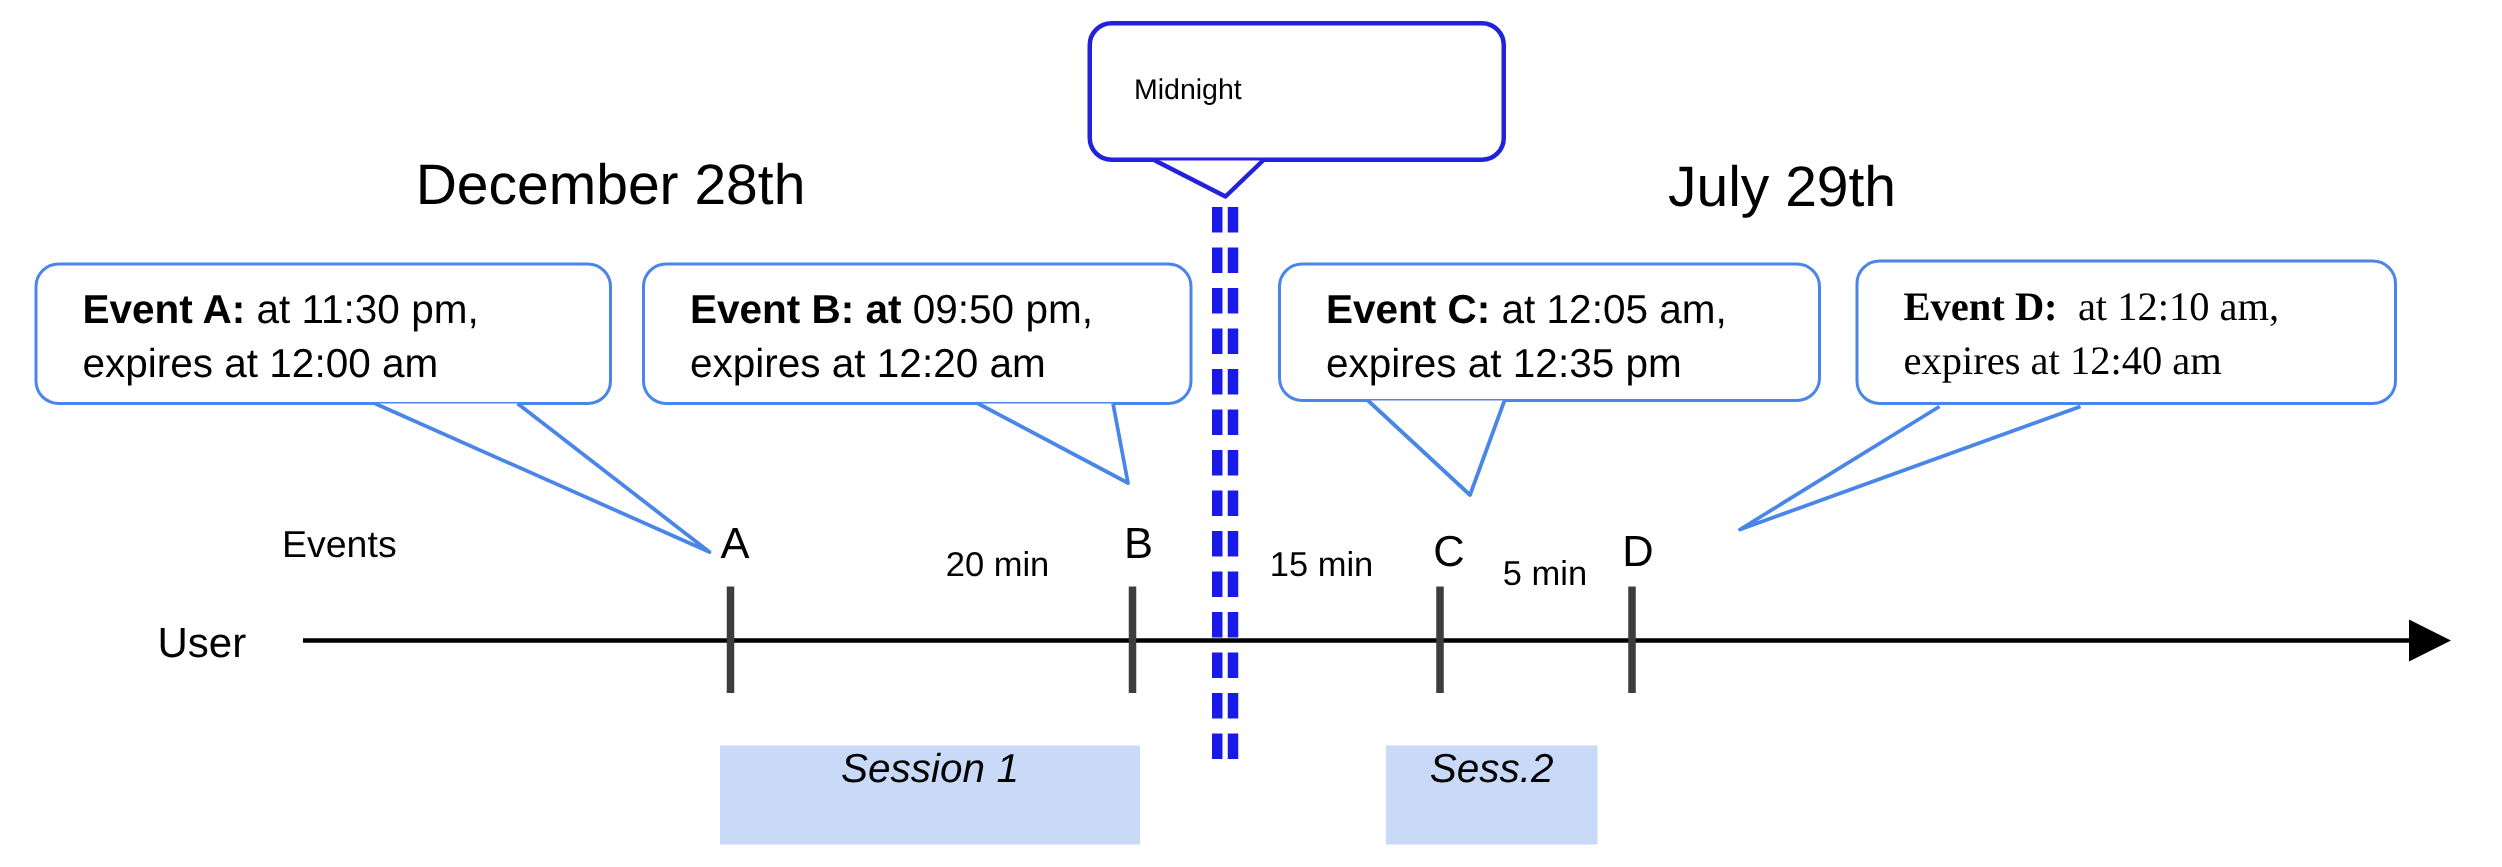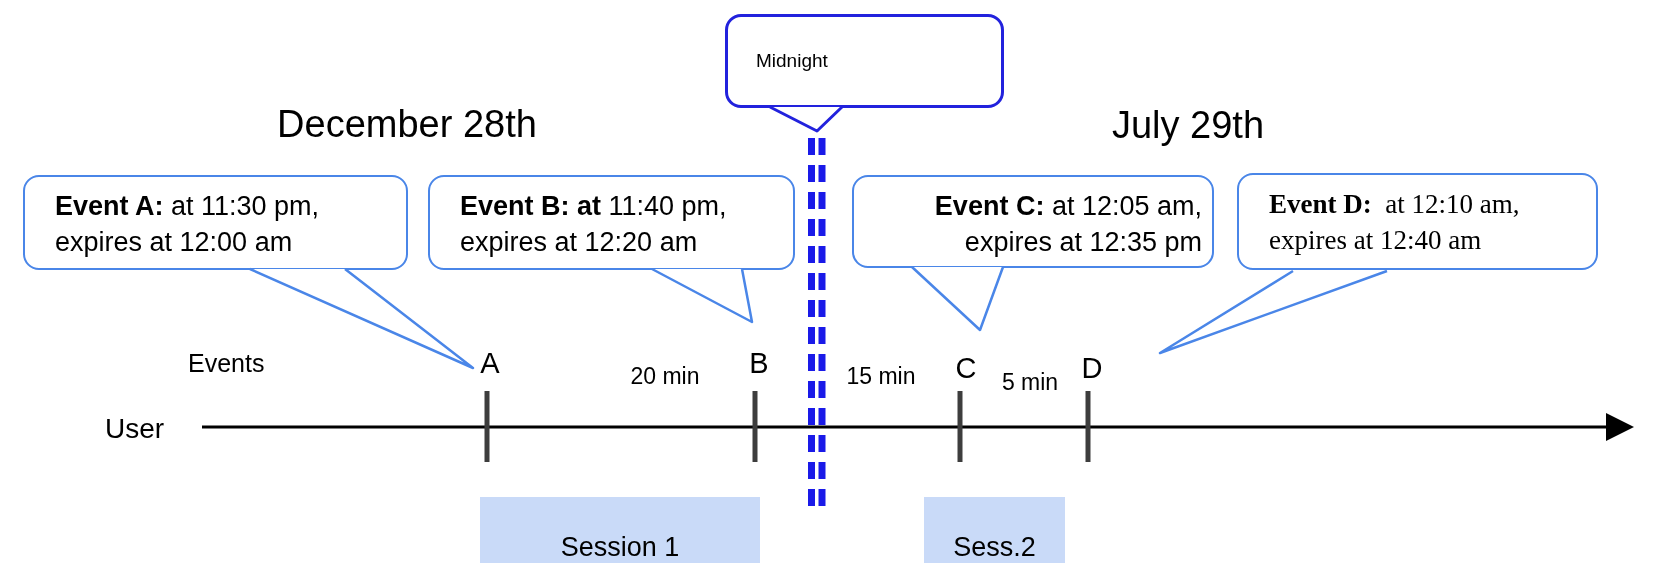--- a/index.html
+++ b/index.html
@@ -17,21 +17,21 @@
   .callout-line b{font-weight:bold;}
   .midnight-box{
     position:absolute;left:725px;top:14px;width:279px;height:94px;
     background:#ffffff;border:3px solid #2222dd;border-radius:16px;box-sizing:border-box;
     display:flex;align-items:center;font-size:19px;padding-left:28px;
   }
   .small-label{font-size:23px;white-space:nowrap;text-align:center;}
   .tick-label{font-size:29px;text-align:center;white-space:nowrap;}
   .session-box{
     position:absolute;top:497px;height:66px;background:#c9daf8;
-    display:flex;align-items:flex-end;justify-content:center;font-size:27px;
+    display:flex;align-items:flex-start;justify-content:center;font-size:27px;font-style:italic;
   }
   .linework{position:absolute;left:0;top:0;pointer-events:none;}
 </style>
 </head>
 <body>
 
 <div class="canvas">
 
   <div class="abs date-label" style="left:277px;top:103px;width:260px;">December 28th</div>
   <div class="abs date-label" style="left:1058px;top:104px;width:260px;">July 29th</div>
@@ -39,25 +39,25 @@
   <div class="midnight-box">
     <span>Midnight</span>
   </div>
 
   <div class="callout" style="left:23px;top:175px;width:385px;height:95px;">
     <span class="callout-line"><b>Event A:</b><span> at 11:30 pm,</span></span>
     <span class="callout-line">expires at 12:00 am</span>
   </div>
 
   <div class="callout" style="left:428px;top:175px;width:367px;height:95px;">
-    <span class="callout-line"><b>Event B: at</b><span> 11:40 pm,</span></span>
+    <span class="callout-line"><b>Event B: at</b><span> 09:50 pm,</span></span>
     <span class="callout-line">expires at 12:20 am</span>
   </div>
 
-  <div class="callout" style="left:852px;top:175px;width:362px;height:93px;text-align:right;">
+  <div class="callout" style="left:852px;top:175px;width:362px;height:93px;">
     <span class="callout-line"><b>Event C:</b><span> at 12:05 am,</span></span>
     <span class="callout-line">expires at 12:35 pm</span>
   </div>
 
   <div class="callout" style="left:1237px;top:173px;width:361px;height:97px;font-family:Liberation Serif, serif;">
     <span class="callout-line"><b>Event D:</b><span>  at 12:10 am,</span></span>
     <span class="callout-line">expires at 12:40 am</span>
   </div>
 
   <div class="abs" style="left:188px;top:349px;font-size:25px;">Events</div>

